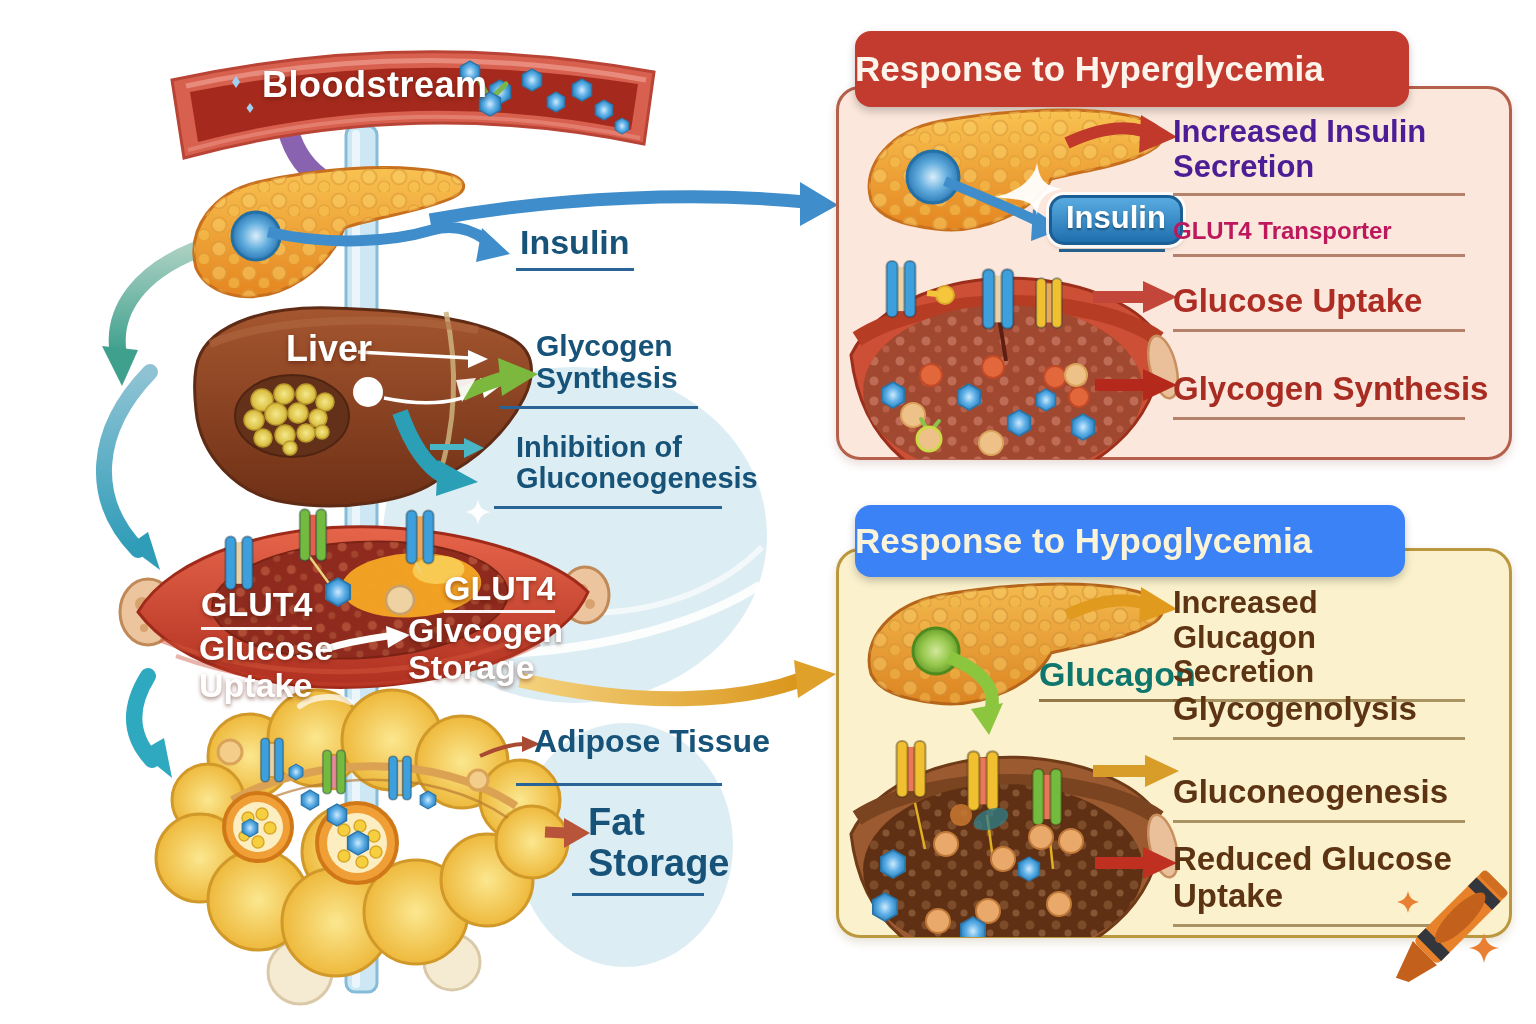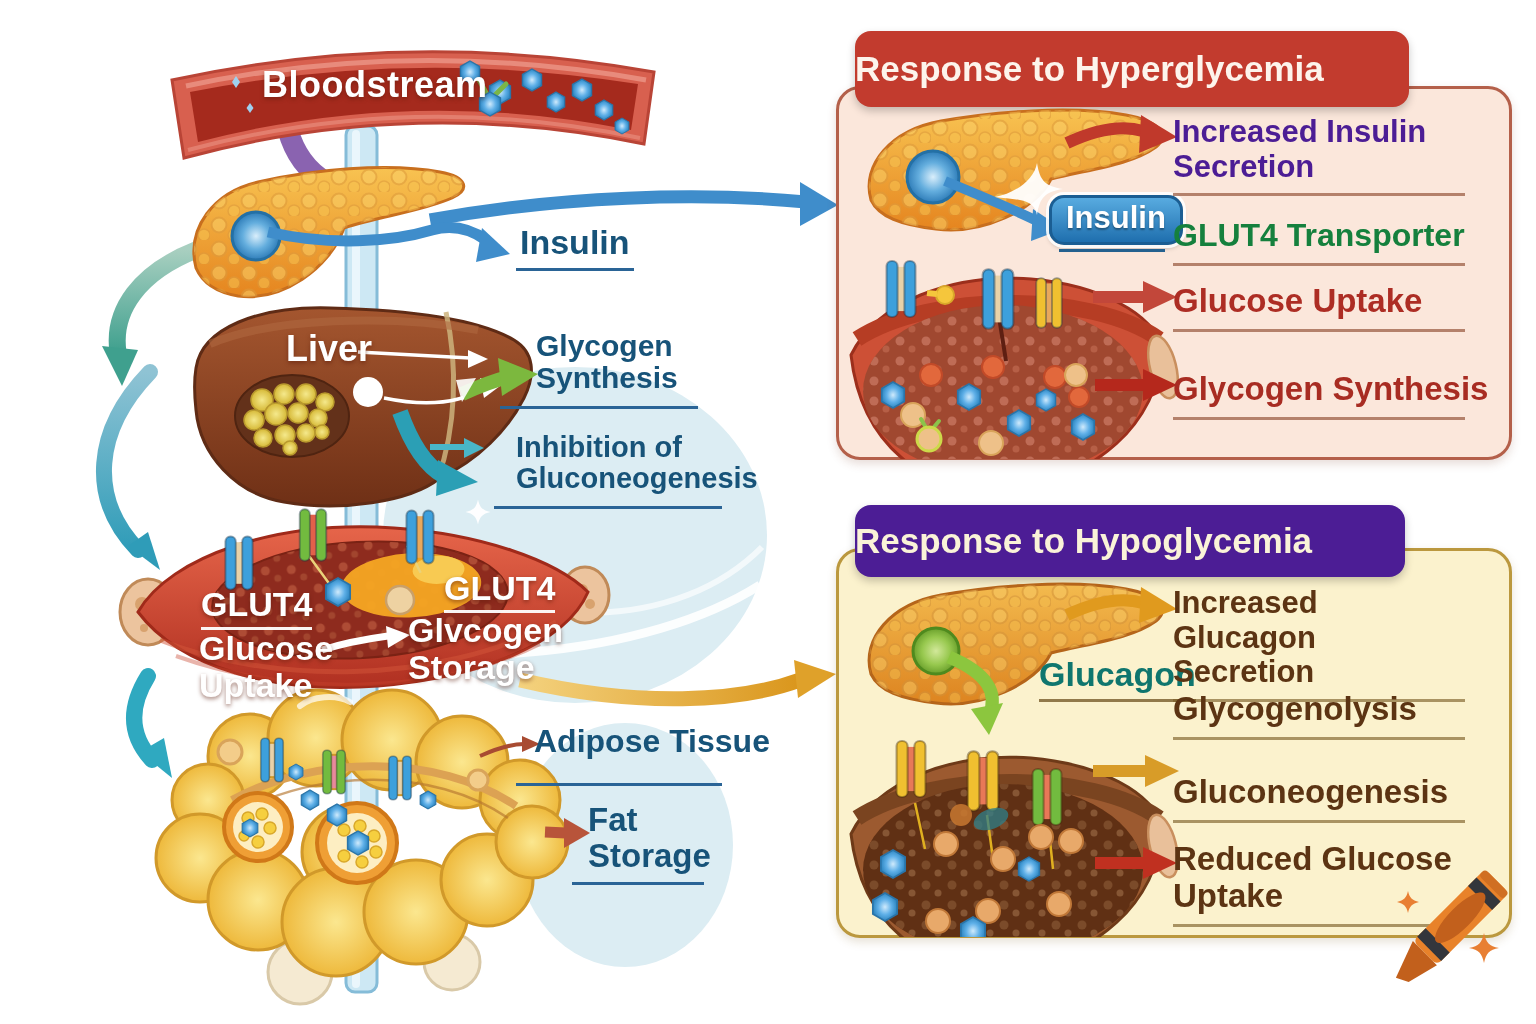--- a/index.html
+++ b/index.html
@@ -12,26 +12,26 @@
   .navy{color:#175379}
   .ul-navy{border-bottom:3px solid #2a6496}
   .ul-white{border-bottom:3px solid rgba(255,255,255,.95)}
 
   
   .panel{position:absolute;box-sizing:border-box;border-radius:24px}
   #panel-hyper{left:836px;top:86px;width:676px;height:374px;background:#fbe7db;border:3px solid #b4604a;box-shadow:0 4px 10px rgba(120,60,40,.18)}
   #panel-hypo{left:836px;top:548px;width:676px;height:390px;background:#fbf2cd;border:3px solid #bb983e;box-shadow:0 4px 10px rgba(120,90,30,.18)}
   .phead{position:absolute;font-weight:700;text-align:left;border-radius:16px;box-shadow:0 4px 8px rgba(0,0,0,.22)}
   #head-hyper{left:16px;top:-58px;width:554px;height:76px;line-height:76px;font-size:35px;background:#c23b2e;color:#fdf4ec}
-  #head-hypo{left:16px;top:-46px;width:550px;height:72px;line-height:72px;font-size:35px;background:#4c1d95;color:#faf3d8}
+  #head-hypo{left:16px;top:-46px;width:550px;height:72px;line-height:72px;font-size:35px;background:#3b82f6;color:#faf3d8}
   .pitem{position:absolute;left:334px;width:292px;font-weight:700;line-height:1.12;padding-bottom:9px;border-bottom:3px solid rgba(150,85,60,.7)}
   #panel-hypo .pitem{border-bottom-color:rgba(125,95,40,.65)}
   .nowrap{white-space:nowrap}
   .p1-i0{color:#4c1d95;font-size:31px}
-  .p1-i1{color:#15803d;font-size:32px}
+  .p1-i1{color:#be185d;font-size:24px}
   .p1-i2{color:#ad2d24;font-size:33px}
   .p1-i3{color:#a82c22;font-size:33px}
   .p2-t{color:#5c3413}
   .badge{position:absolute;left:210px;top:106px;background:linear-gradient(180deg,#58abe0,#1f6fae);
          color:#fff;font-weight:700;font-size:31px;padding:2px 14px 6px;border-radius:15px;
          border:3px solid #1b5e93;box-shadow:0 0 0 3px rgba(255,255,255,.9),0 3px 5px rgba(0,0,0,.25);
          text-shadow:0 2px 2px rgba(0,0,0,.35)}
   .badge-ul{position:absolute;left:220px;top:160px;width:106px;border-bottom:3px solid #24618f}
   .glucagon-lbl{position:absolute;left:200px;top:104px;font-weight:700;font-size:34px;color:#0f766e;
                 padding-bottom:5px;border-bottom:3px solid rgba(110,80,30,.75)}
@@ -324,21 +324,21 @@
   <div class="lbl white" style="left:262px;top:66px;font-size:36px;letter-spacing:.5px">Bloodstream</div>
   <div class="lbl navy ul-navy" style="left:516px;top:224px;font-size:34px;padding:0 4px 7px">Insulin</div>
   <div class="lbl white" style="left:286px;top:330px;font-size:36px">Liver</div>
   <div class="lbl navy ul-navy" style="left:500px;top:330px;width:198px;padding:0 0 11px 36px;font-size:30px">Glycogen Synthesis</div>
   <div class="lbl navy ul-navy" style="left:494px;top:432px;width:228px;padding:0 0 11px 22px;font-size:29px">Inhibition of Gluconeogenesis</div>
   <div class="lbl white ul-white" style="left:201px;top:586px;font-size:34px;padding-bottom:4px">GLUT4</div>
   <div class="lbl white" style="left:199px;top:630px;width:152px;font-size:34px">Glucose Uptake</div>
   <div class="lbl white ul-white" style="left:444px;top:570px;font-size:34px;padding-bottom:3px">GLUT4</div>
   <div class="lbl white" style="left:408px;top:612px;width:126px;font-size:34px;text-align:center">Glvcogen Storage</div>
   <div class="lbl navy ul-navy" style="left:516px;top:724px;width:206px;padding:0 0 24px 18px;font-size:32px;white-space:nowrap">Adipose Tissue</div>
-  <div class="lbl navy ul-navy" style="left:572px;top:802px;width:132px;padding:0 0 9px 16px;font-size:33px">Fat Storage</div>
+  <div class="lbl navy ul-navy" style="left:572px;top:802px;width:132px;padding:0 0 9px 16px;font-size:38px">Fat Storage</div>
 
   <div class="panel" id="panel-hyper">
     <div class="phead" id="head-hyper">Response to Hyperglycemia</div>
 
     <svg class="abs" style="left:2px;top:6px" width="340" height="364" viewBox="0 0 340 364">
       <defs>
         <linearGradient id="pancGa" x1="0" y1="0" x2="0" y2="1">
           <stop offset="0" stop-color="#f8c351"></stop>
             <stop offset="1" stop-color="#e5851f"></stop>
         </linearGradient>

